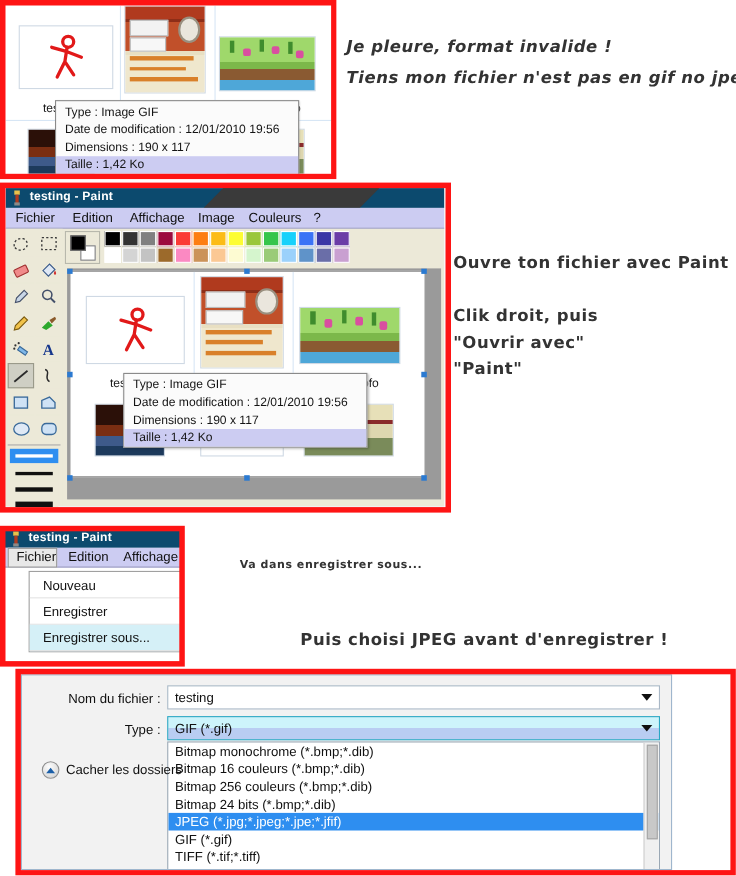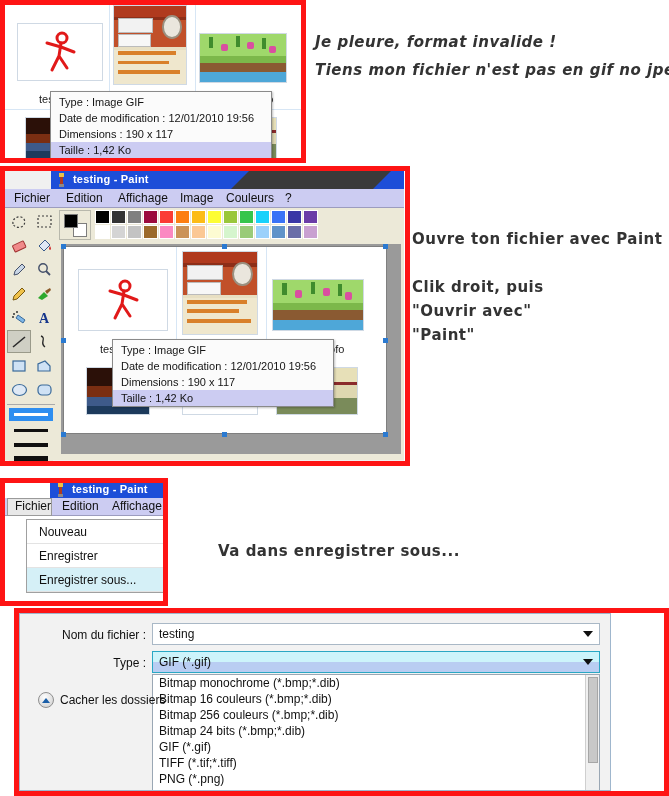--- a/index.html
+++ b/index.html
@@ -85,21 +85,21 @@
   }
   .tooltip .tl.hl { background:#ccccf2; }
 
   
   #sec2 { position:absolute; left:0; top:166px; width:410px; height:300px; }
   #paintwin {
     position:absolute; left:5px; top:5px; width:400px; height:290px;
     background:#f0f0f0; overflow:hidden; border-right:1px solid #fff;
   }
   .titlebar {
-    position:relative; height:18px; background:#1d4ed8; overflow:hidden;margin-left:46px;
+    position:relative; height:18px; background:#0c4a6e; overflow:hidden;
   }
   .titlebar .diag {
     position:absolute; left:180px; top:0; width:160px; height:18px;
     background:#3a3a3a;
     clip-path: polygon(18px 0, 100% 0, calc(100% - 18px) 100%, 0 100%);
   }
   .titlebar .tb-icon {
     position:absolute; left:5px; top:2px; width:11px; height:14px;
   }
   .titlebar .tb-title {
@@ -565,21 +565,22 @@
 
       <div class="menu-popup">
         <div class="mitem">Nouveau</div>
         <div class="mitem">Enregistrer</div>
         <div class="mitem hl">Enregistrer sous...</div>
       </div>
     </div>
     <div class="redframe" style="left:0;top:0;width:168px;height:128px;"></div>
   </div>
 
-  <div class="anno" style="left:218px;top:508px;font-size:15px;margin-top:34px;">Va dans enregistrer sous...</div>
+  <div class="anno" style="left:218px;top:508px;font-size:10px;">Va dans enregistrer sous...</div>
+  <div class="anno" style="left:273px;top:572px;font-size:15px;">Puis choisi JPEG avant d'enregistrer !</div>
 
   <div id="sec4">
     <div id="dlg">
 
       <div class="dlg-label" style="left:16px;top:14px;width:110px;">Nom du fichier :</div>
       <div class="combo" style="left:132px;top:9px;width:448px;height:22px;">
         <div class="val">testing</div>
         <div class="arrowbtn">
             <div class="caret-down"></div>
           </div>
@@ -591,20 +592,21 @@
         <div class="arrowbtn">
             <div class="caret-down"></div>
           </div>
       </div>
 
       <div class="dropdown" id="typelist" style="left:132px;top:60px;width:448px;height:118px;">
           <div class="dd-item">Bitmap monochrome (*.bmp;*.dib)</div>
           <div class="dd-item">Bitmap 16 couleurs (*.bmp;*.dib)</div>
           <div class="dd-item">Bitmap 256 couleurs (*.bmp;*.dib)</div>
           <div class="dd-item">Bitmap 24 bits (*.bmp;*.dib)</div>
+          <div class="dd-item sel">JPEG (*.jpg;*.jpeg;*.jpe;*.jfif)</div>
           <div class="dd-item">GIF (*.gif)</div>
           <div class="dd-item">TIFF (*.tif;*.tiff)</div>
           <div class="dd-item">PNG (*.png)</div>
         <div class="dd-scroll">
           <div class="dd-thumb"></div>
         </div>
       </div>
 
       <div class="hidefolders" style="left:18px;top:78px;">
         <span class="circlebtn">

